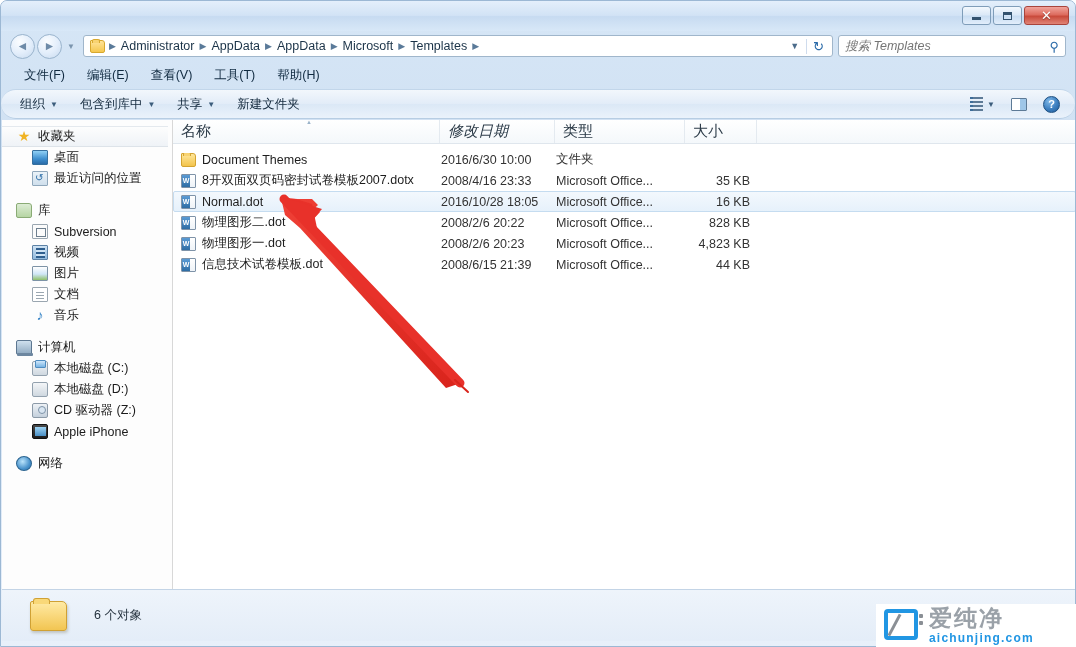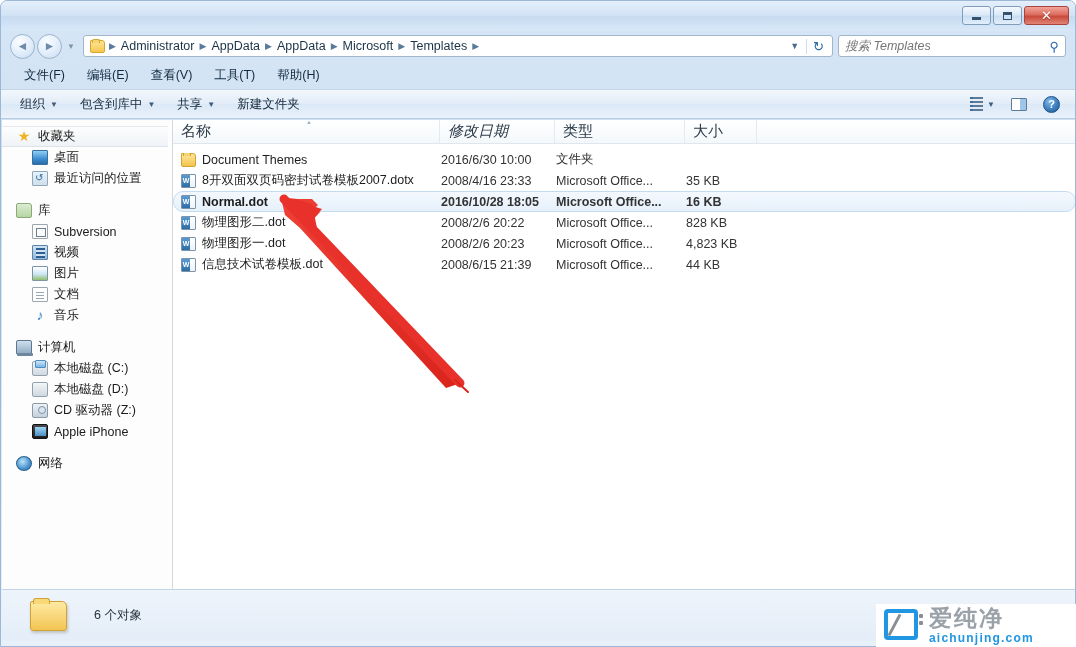--- a/index.html
+++ b/index.html
@@ -120,21 +120,21 @@
     padding: 3px 11px; color: #102a40; cursor: pointer; font-size: 12.5px;
   }
 
   
   .toolbar {
     position: absolute; left: 0; top: 88px;
     width: 100%; height: 30px;
     background: linear-gradient(to bottom, #f2f7fc 0%, #e2ecf8 50%, #dbe8f6 51%, #eaf2fb 100%);
     border-top: 1px solid #c2d6ea;
     border-bottom: 1px solid #b7cde3;
-    display: flex; align-items: center; padding: 0 8px;
+    display: flex; align-items: center; padding: 0 8px; border-radius: 15px;
   }
   .tbitem {
     display: flex; align-items: center; gap: 5px;
     padding: 4px 10px; color: #12283c; cursor: pointer; font-size: 12.5px;
     border: 1px solid transparent; border-radius: 3px;
   }
   .caret { font-size: 8px; color: #3c5d7c; }
   .tbright { margin-left: auto; display: flex; align-items: center; gap: 2px; }
   .tbicon {
     display: flex; align-items: center; gap: 4px;
@@ -310,28 +310,27 @@
 
   .rows { padding-top: 5px; }
   .frow {
     display: flex; align-items: center; height: 21px;
     border: 1px solid transparent;
     cursor: default;
   }
   .frow.selected {
     background: linear-gradient(to bottom, #f3f8fd 0%, #e6f1fb 100%);
     border: 1px solid #c5dcf0;
-    border-radius: 10px;
-    font-weight: bold;
+    border-radius: 2px;
   }
   .cell { font-size: 12.5px; color: #1d1d1d; overflow: hidden; white-space: nowrap; }
   .c1 { width: 267px; display: flex; align-items: center; gap: 6px; padding-left: 7px; }
   .c2 { width: 115px; color: #333; }
   .c3 { width: 130px; color: #333; }
-  .c4 { width: 72px; padding-right: 8px; color: #333; }
+  .c4 { width: 72px; text-align: right; padding-right: 8px; color: #333; }
 
   .fi { width: 15px; height: 14px; flex: none; position: relative; }
   .fi-folder {
     background: linear-gradient(to bottom, #ffe79c 0%, #f3c44c 100%);
     border: 1px solid #d4a431; border-radius: 1px 3px 2px 2px;
   }
   .fi-folder:before {
     content: ""; position: absolute; left: 1px; top: -2px;
     width: 6px; height: 3px; background: #f8d372;
     border: 1px solid #d4a431; border-bottom: none; border-radius: 2px 2px 0 0;

